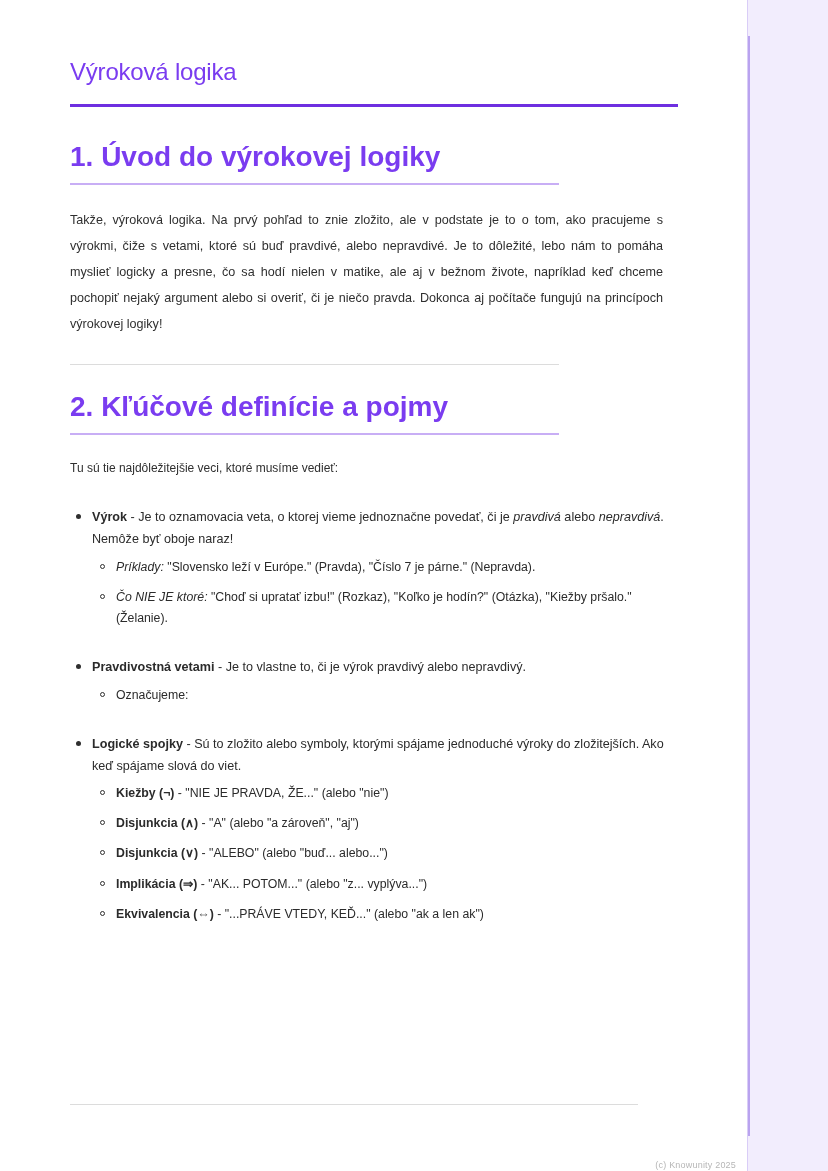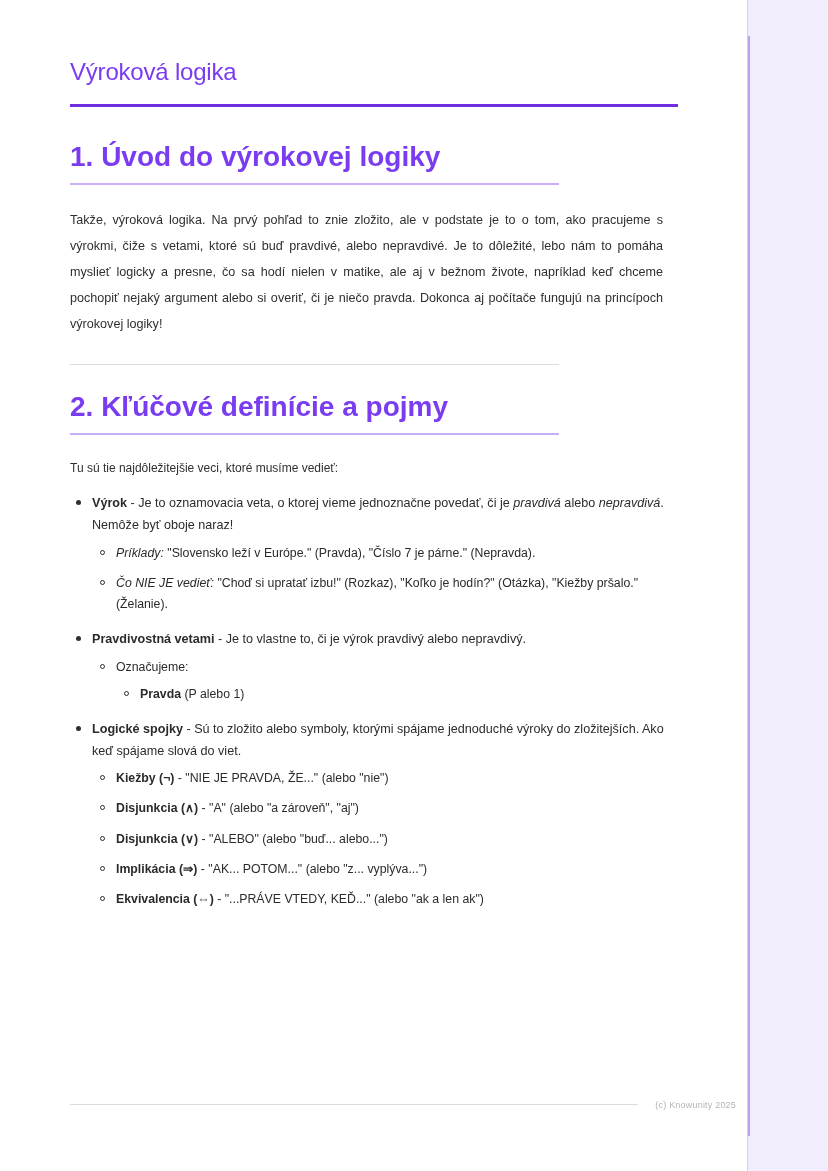--- a/index.html
+++ b/index.html
@@ -105,20 +105,21 @@
     list-style: none;
     margin: 0;
     padding: 0;
   }
   ul.l1 > li {
     position: relative;
     padding-left: 22px;
     margin-bottom: 14px;
     font-size: 12.6px;
     line-height: 1.72;
+    margin-top: 28px;
   }
   ul.l1 > li > .bullet {
     position: absolute;
     left: 6px;
     top: 7px;
     width: 5px;
     height: 5px;
     border-radius: 50%;
     background: #2f2f2f;
   }
@@ -177,21 +178,21 @@
     position: absolute;
     left: 70px;
     top: 1104px;
     width: 568px;
     height: 1px;
     background: #dcdcdc;
   }
   .footer {
     position: absolute;
     right: 92px;
-    top: 1100px;
+    top: 1160px;
     font-size: 9px;
     color: #b6b6b6;
     letter-spacing: 0.2px;
   }
 </style>
 </head>
 <body>
 
 <div class="page">
 
@@ -220,39 +221,35 @@
         <span class="bullet"></span>
         <span class="b">Výrok</span><span> - Je to oznamovacia veta, o ktorej vieme jednoznačne povedať, či je </span><span class="i">pravdivá</span><span> alebo </span><span class="i">nepravdivá</span><span>. Nemôže byť oboje naraz!</span>
 
         <ul class="l2">
           <li>
             <span class="bullet-o"></span>
             <span class="i">Príklady:</span><span> "Slovensko leží v Európe." (Pravda), "Číslo 7 je párne." (Nepravda).</span>
           </li>
           <li>
             <span class="bullet-o"></span>
-            <span class="i">Čo NIE JE vedieť:</span><span> "Choď si upratať izbu!" (Rozkaz), "Koľko je hodín?" (Otázka), "Kiežby pršalo." (Želanie).</span>
+            <span class="i">Čo NIE JE ktoré:</span><span> "Choď si upratať izbu!" (Rozkaz), "Koľko je hodín?" (Otázka), "Kiežby pršalo." (Želanie).</span>
           </li>
         </ul>
       </li>
 
       <li>
         <span class="bullet"></span>
         <span class="b">Pravdivostná vetami</span><span> - Je to vlastne to, či je výrok pravdivý alebo nepravdivý.</span>
 
         <ul class="l2">
           <li>
             <span class="bullet-o"></span>
             <span>Označujeme:</span>
 
             <ul class="l3">
-              <li>
-                <span class="bullet-o"></span>
-                <span class="b">Pravda</span><span> (P alebo 1)</span>
-              </li>
             </ul>
           </li>
         </ul>
       </li>
 
       <li>
         <span class="bullet"></span>
         <span class="b">Logické spojky</span><span> - Sú to zložito alebo symboly, ktorými spájame jednoduché výroky do zložitejších. Ako keď spájame slová do viet.</span>
 
         <ul class="l2">

